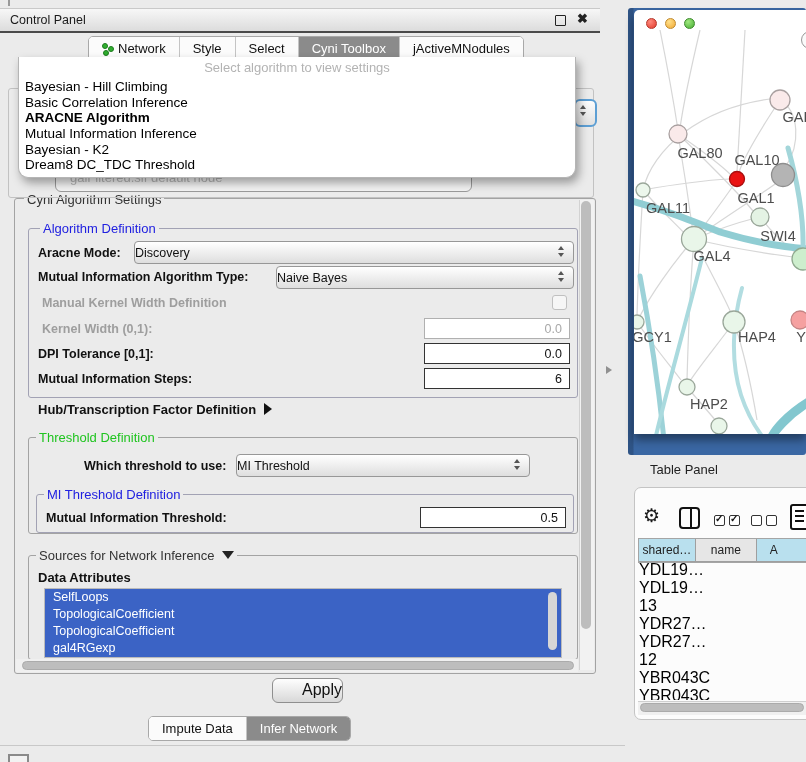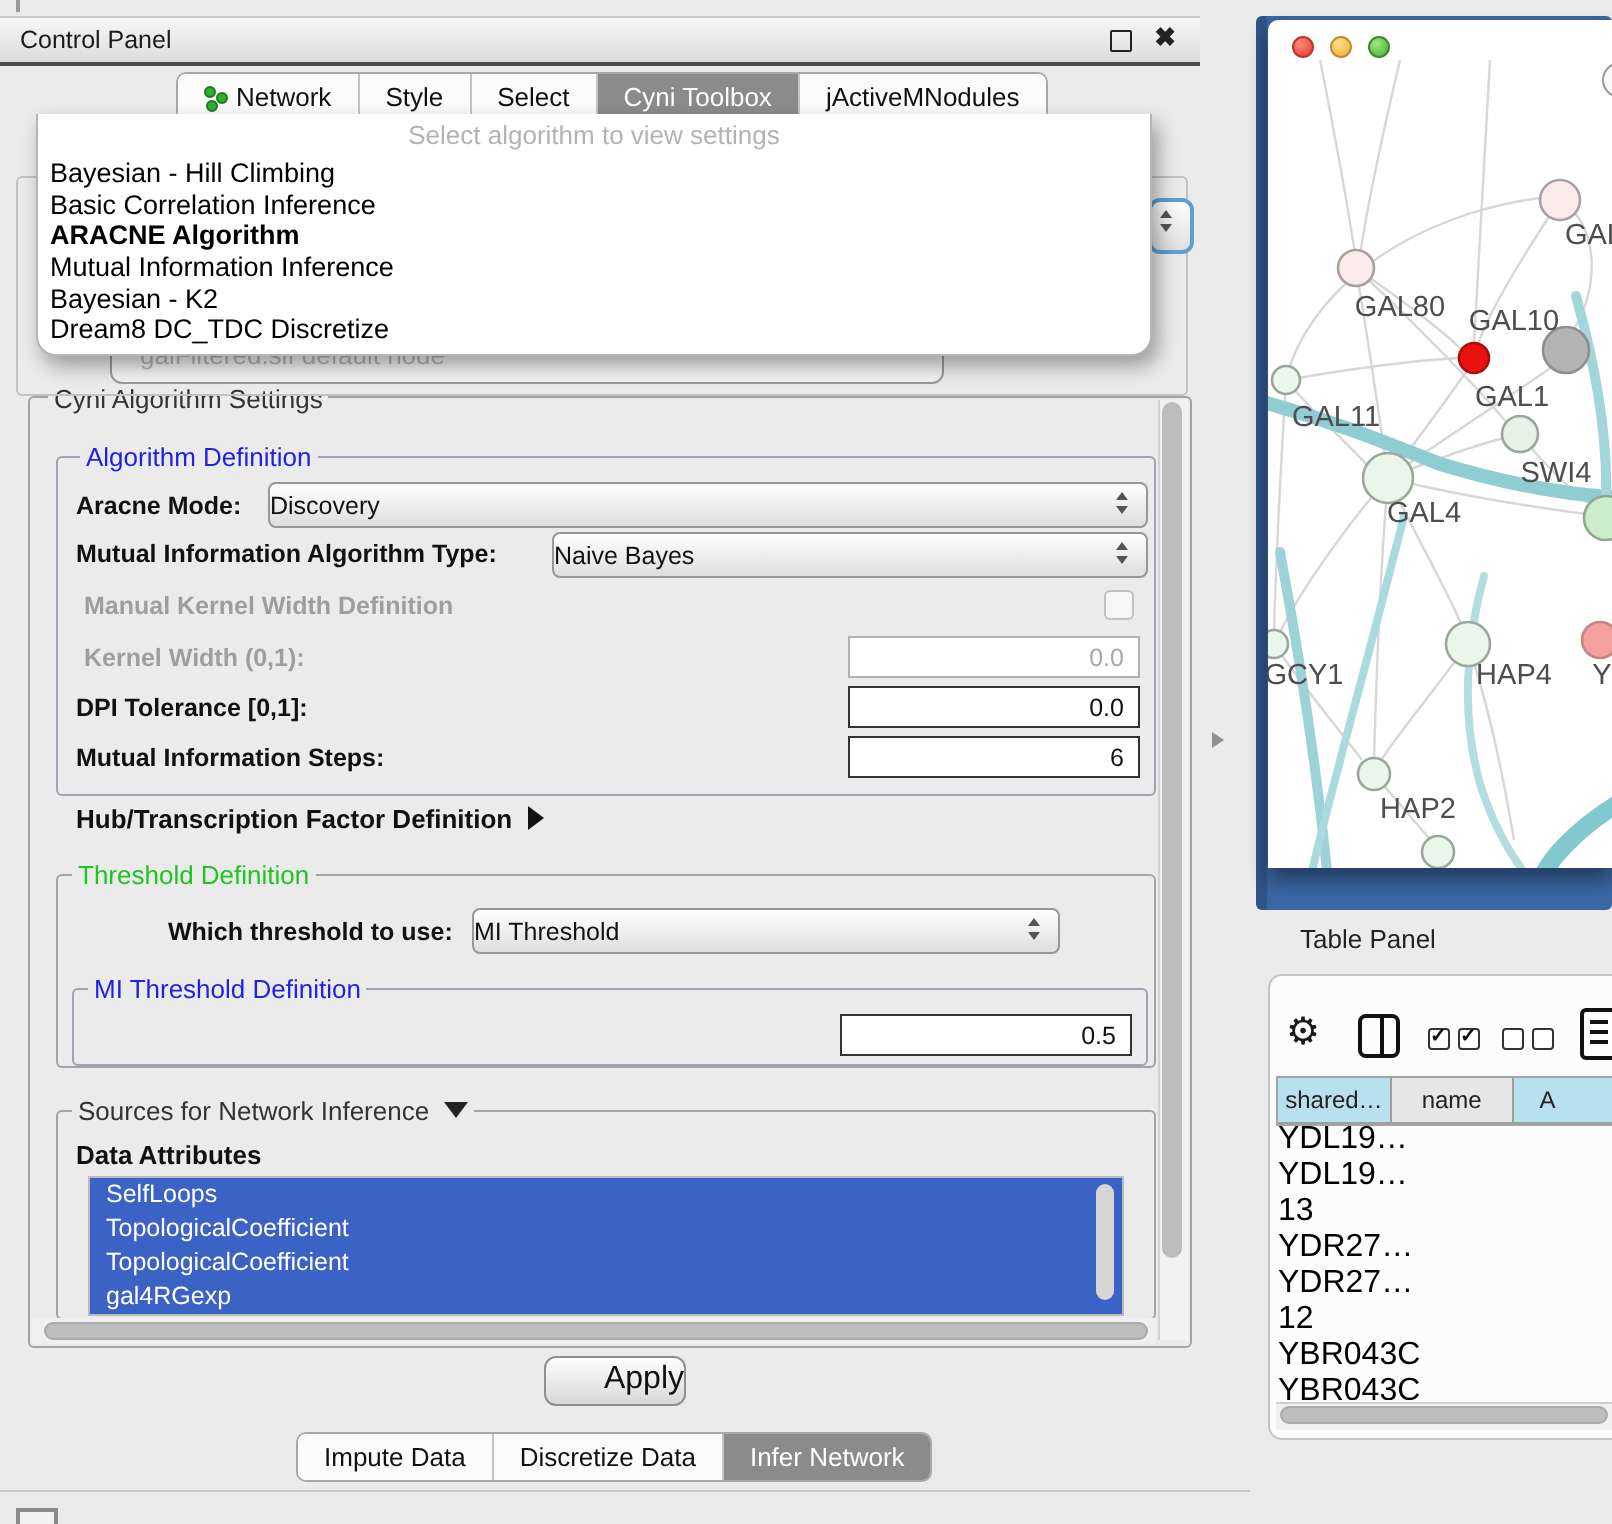--- a/index.html
+++ b/index.html
@@ -145,21 +145,21 @@
   </div>
 
   <div class="abs popup">
     <div class="prompt">Select algorithm to view settings</div>
     <div id="algo-items">
         <div class="item">Bayesian - Hill Climbing</div>
         <div class="item">Basic Correlation Inference</div>
         <div class="item bold">ARACNE Algorithm</div>
         <div class="item">Mutual Information Inference</div>
         <div class="item">Bayesian - K2</div>
-        <div class="item">Dream8 DC_TDC Discretize</div>
+        <div class="item">Dream8 DC_TDC Threshold</div>
       </div>
   </div>
 
   <div class="abs gbox" style="left:14px;top:198px;width:580px;height:474px;"></div>
   <div class="abs gbox-title" style="left:24px;top:192px;">Cyni Algorithm Settings</div>
   <div class="abs vscroll-track"></div>
   <div class="abs vscroll-thumb"></div>
 
   <div class="abs gbox" style="left:28px;top:228px;width:548px;height:168px;border-color:#a2a2b4;"></div>
   <div class="abs gbox-title blue" style="left:40px;top:221px;">Algorithm Definition</div>
@@ -205,20 +205,21 @@
   <div class="abs combo" style="left:236px;top:454px;width:294px;">
     <span>MI Threshold</span>
     <span class="arr">
         <i class="up"></i>
         <i class="dn"></i>
       </span>
   </div>
 
   <div class="abs gbox" style="left:36px;top:494px;width:536px;height:37px;border-color:#a2a2b4;"></div>
   <div class="abs gbox-title blue" style="left:44px;top:487px;">MI Threshold Definition</div>
+  <div class="abs lbl" style="left:46px;top:511px;">Mutual Information Threshold:</div>
   <div class="abs field dark" style="left:420px;top:507px;width:146px;">0.5</div>
 
   <div class="abs gbox" style="left:28px;top:555px;width:548px;height:103px;"></div>
   <div class="abs gbox-title" style="left:36px;top:548px;">
     <span>Sources for Network Inference</span><span class="tri-d"></span>
   </div>
   <div class="abs lbl" style="left:38px;top:570px;font-size:13px;">Data Attributes</div>
   <div class="abs attr-list" id="attr-list">
     <div class="attr-scroll"></div>
   <div class="li">SelfLoops</div>
@@ -228,23 +229,20 @@
     </div>
 
   <div class="abs hscroll-track" style="left:16px;top:659px;width:562px;height:13px;"></div>
   <div class="abs hscroll-thumb" style="left:22px;top:661px;width:552px;height:9px;"></div>
 
   <div class="abs apply">Apply</div>
 
   <div class="abs tabstrip" style="left:148px;top:716px;" id="bottom-tabs">
       <div class="tab">
         <span>Impute Data</span>
-      </div>
-      <div class="tab">
-        <span>Discretize Data</span>
       </div>
       <div class="tab sel">
         <span>Infer Network</span>
       </div>
     </div>
 
   <div class="abs bottom-line"></div>
   <div class="abs cut-icon"></div>
   <div class="abs divider-arrow"></div>
 

